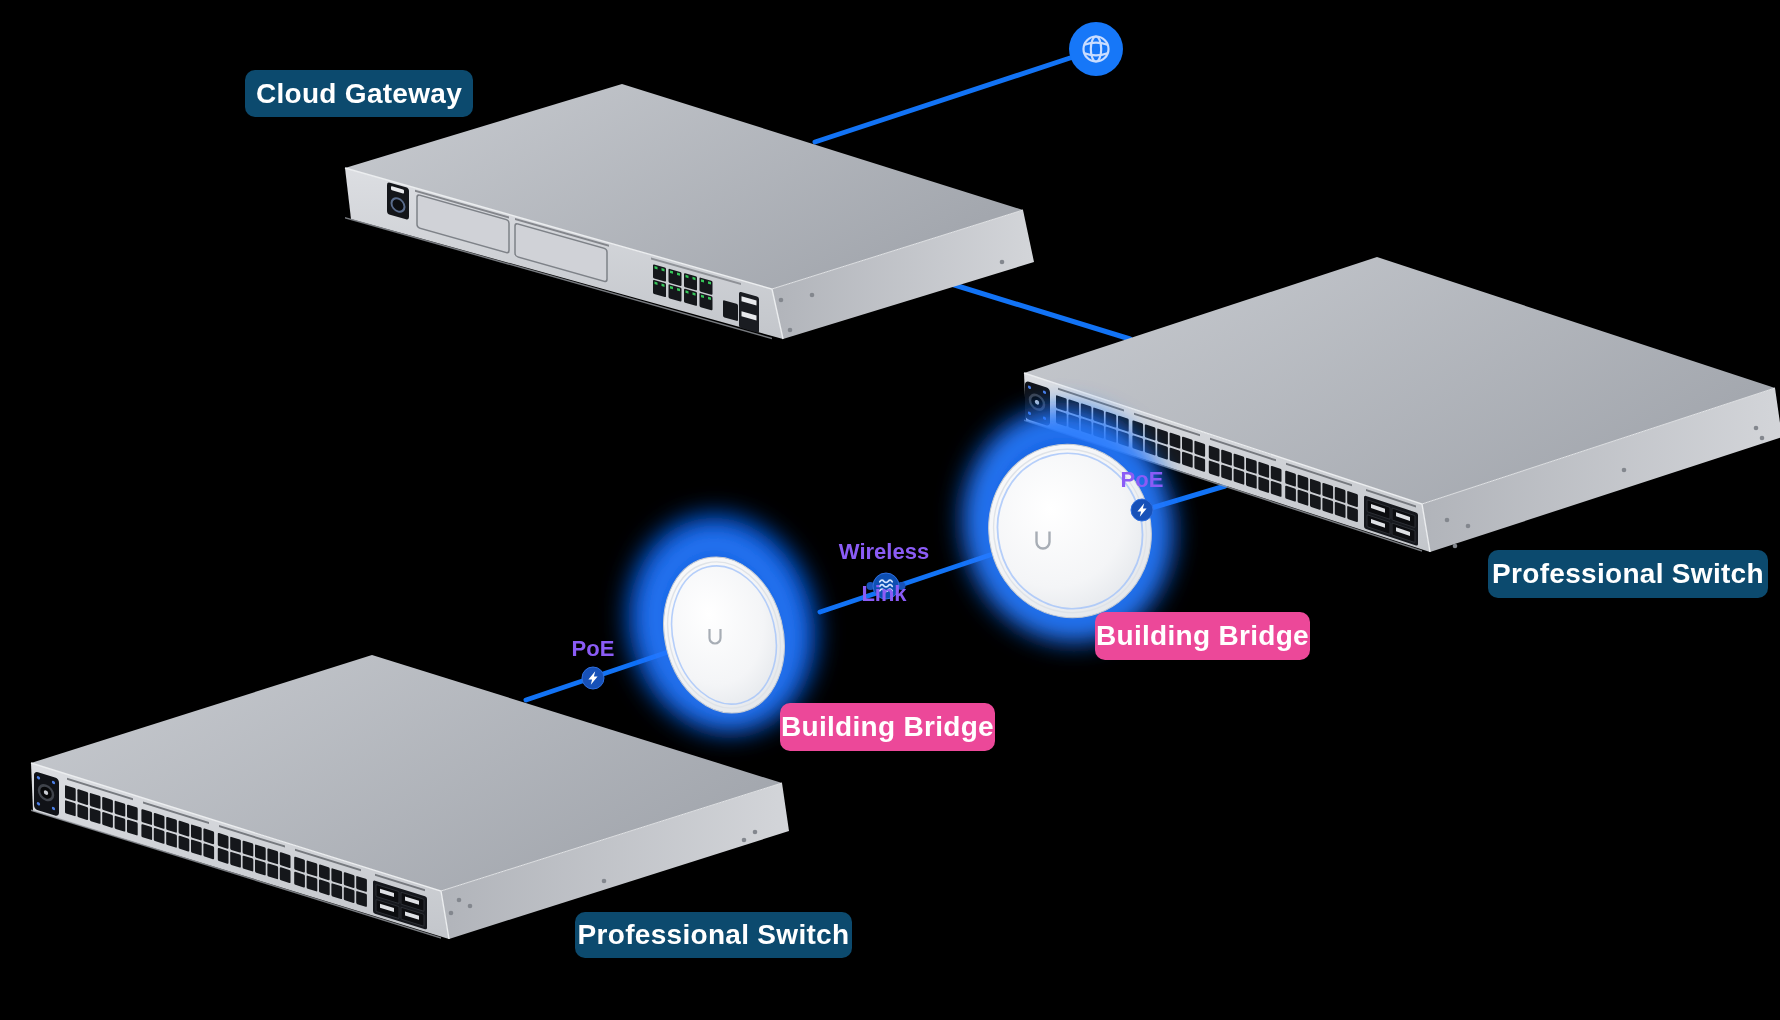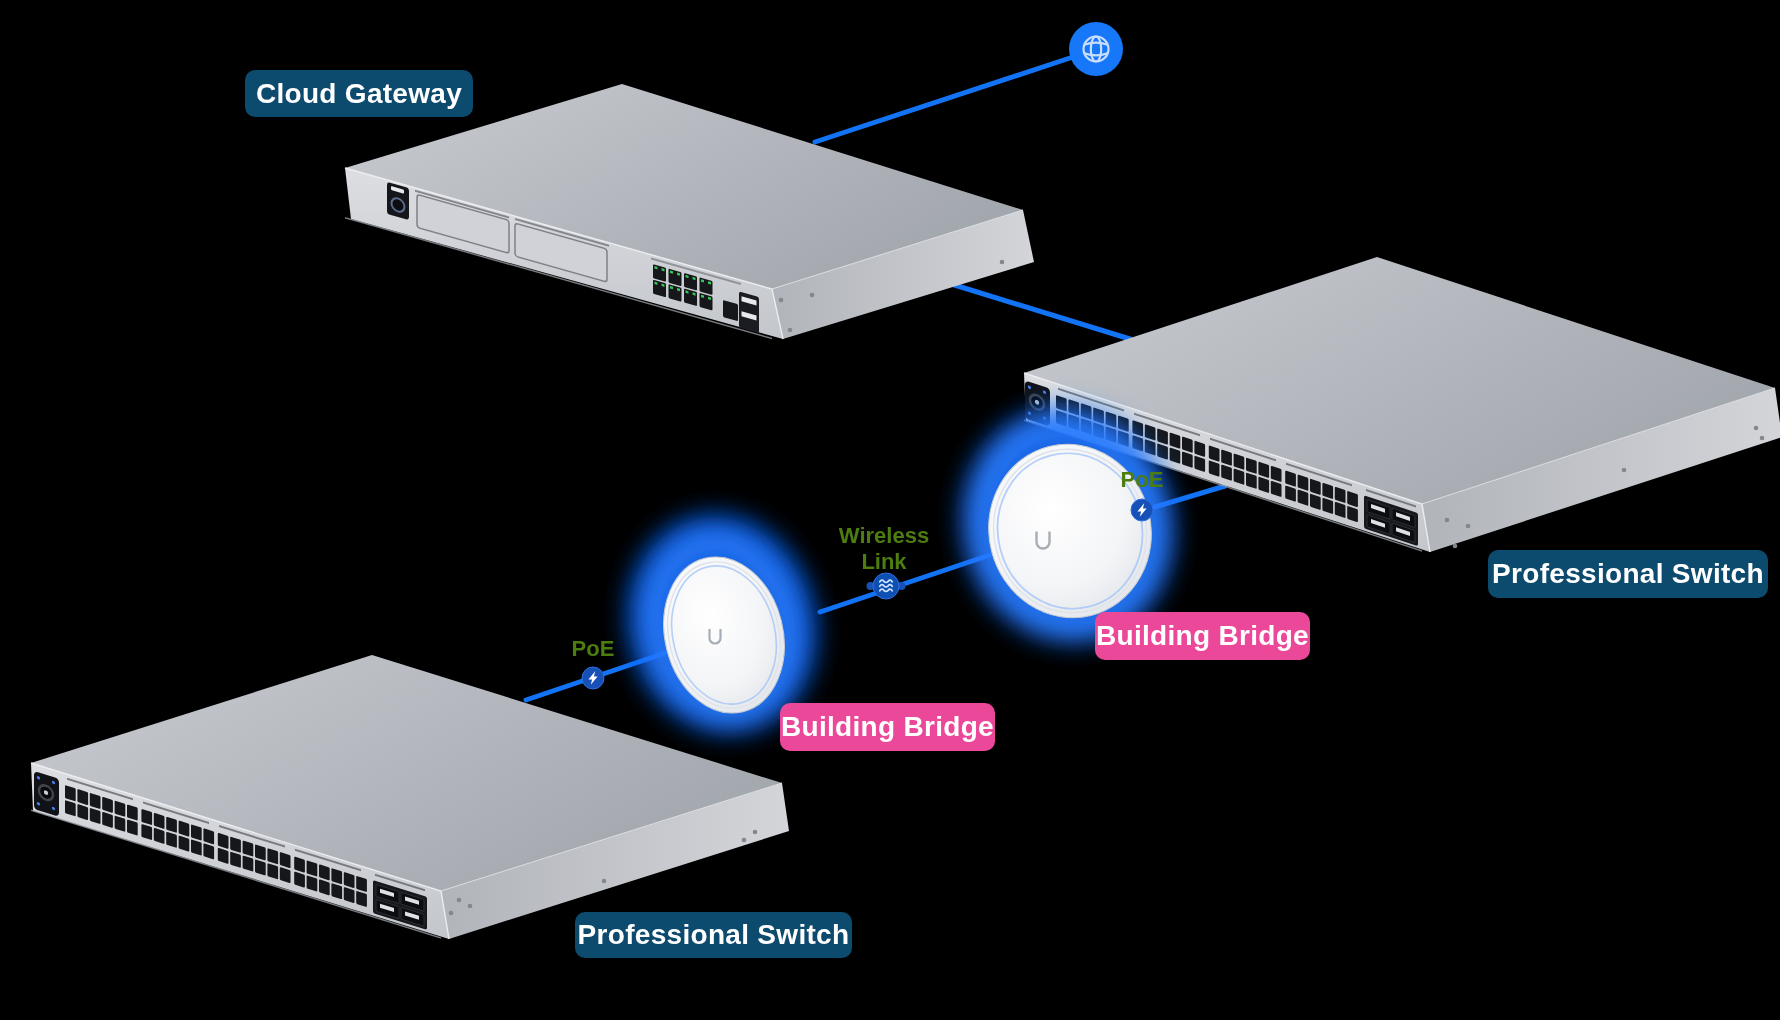--- a/index.html
+++ b/index.html
@@ -3,22 +3,22 @@
 <meta charset="utf-8">
 <style>
   html,body{margin:0;padding:0;background:#000;}
   #stage{position:relative;width:1780px;height:1020px;background:#000;overflow:hidden;
          font-family:"Liberation Sans", sans-serif;}
   #scene{position:absolute;left:0;top:0;}
   .lbl{position:absolute;display:flex;align-items:center;justify-content:center;
        font-weight:700;font-size:28px;letter-spacing:.3px;color:#fff;border-radius:10px;}
   .lbl-gray{background:#0c4a6e;}
   .lbl-blue{background:#ec4899;}
-  .anno{position:absolute;text-align:center;font-weight:700;font-size:22px;color:#4d7c0f;}
-  .anno .ln{line-height:26px;}
+  .anno{position:absolute;text-align:center;font-weight:700;font-size:22px;color:#8b5cf6;}
+  .anno .ln{line-height:26px;margin-top:16px;}
 </style>
 </head>
 <body>
 
 <div id="stage">
 
 <svg id="scene" width="1780" height="1020" viewBox="0 0 1780 1020">
   <defs>
     <linearGradient id="topG" x1="0" y1="0" x2="1" y2="0.55">
       <stop offset="0" stop-color="#c9ccd1"></stop>

